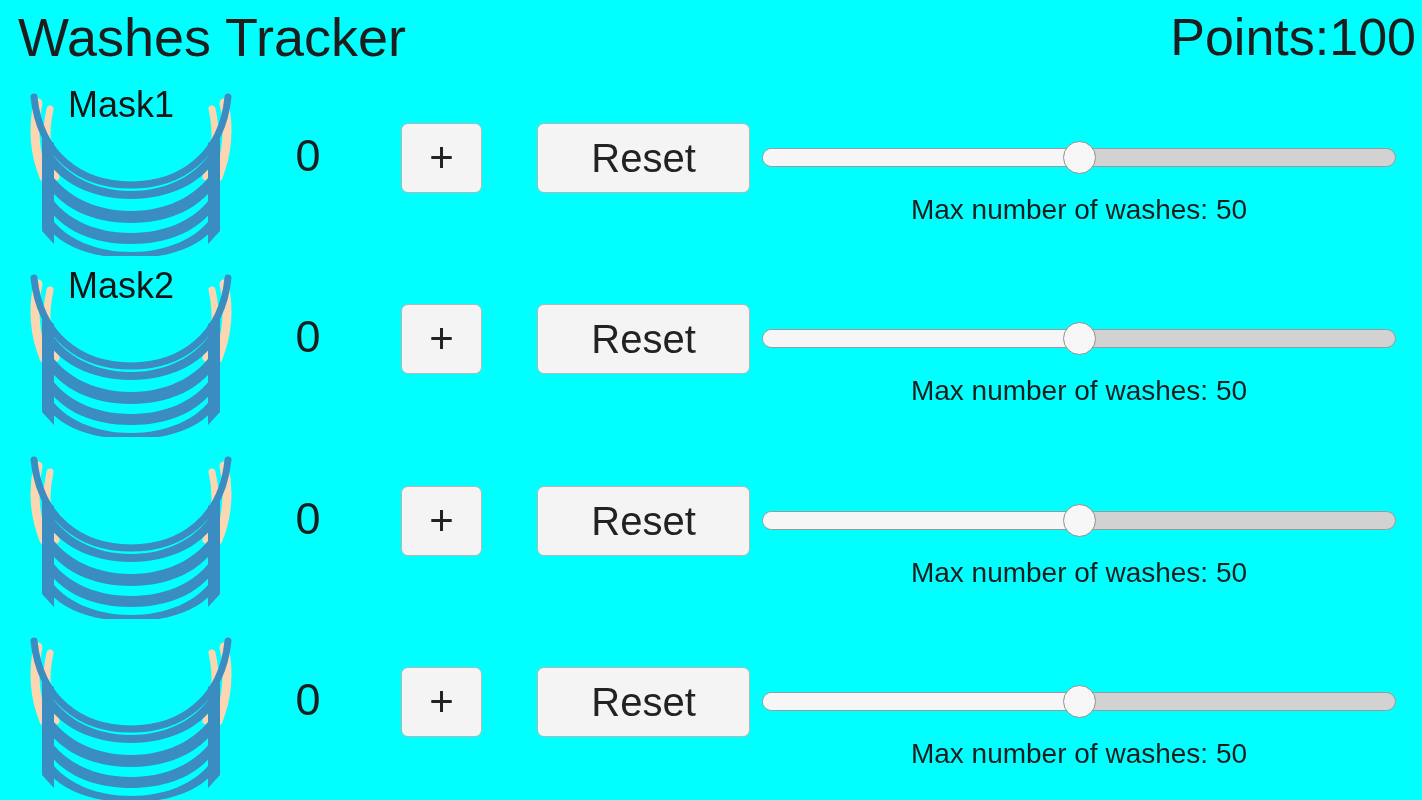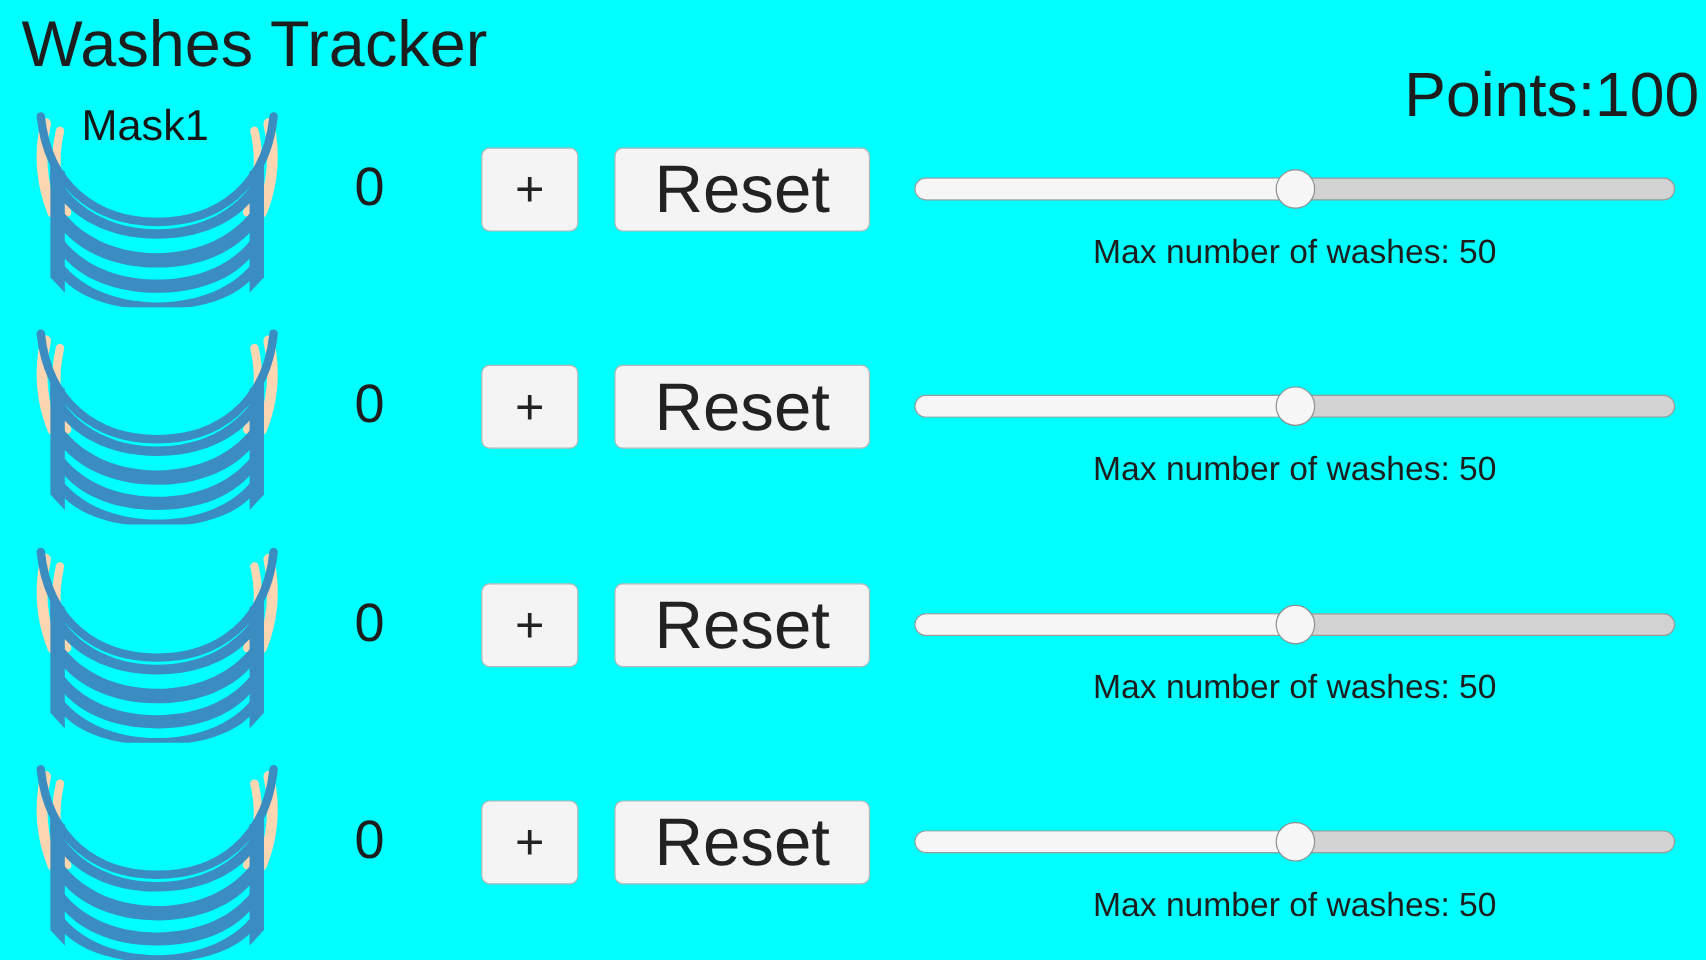--- a/index.html
+++ b/index.html
@@ -36,21 +36,20 @@
   }
   #points-display {
     position: absolute;
     right: 22px;
     top: 6px;
     font-size: 52px;
     line-height: 62px;
     font-weight: 400;
     color: #1d1d1d;
     white-space: nowrap;
-    margin-top: 43px;
   }
 
   
   .mask-row {
     position: absolute;
     left: 0;
     width: 1422px;
     height: 181px;
   }
   .mask-row.r0 { top: 78px; }
@@ -111,25 +110,25 @@
   }
   .btn-plus {
     left: 401px;
     top: 45px;
     width: 81px;
     height: 70px;
     font-size: 42px;
     line-height: 66px;
   }
   .btn-reset {
-    left: 512px;
+    left: 537px;
     top: 45px;
     width: 213px;
     height: 70px;
-    font-size: 56px;
+    font-size: 40px;
     line-height: 66px;
   }
 
   
   .slider-wrap {
     position: absolute;
     left: 762px;
     top: 62px;
     width: 634px;
     height: 38px;
@@ -244,20 +243,21 @@
                  L209 98 C193 127 159 142 121 142 C83 142 49 127 33 98 Z"></path>
         <path d="M35 107 C51 137 84 152 121 152 C158 152 191 137 207 107
                  L206 124 C190 150 158 163 121 163 C84 163 52 150 36 124 Z"></path>
         <path d="M38 133 C54 158 86 171 121 171 C156 171 188 158 204 133
                  L202 149 C186 168 156 177 121 177 C86 177 56 168 40 149 Z"></path>
         <path d="M32 55 L32 150 L44 163 L44 62 Z"></path>
         <path d="M210 55 L210 150 L198 163 L198 62 Z"></path>
       </g>
     </svg>
   </div>
+  <div class="mask-label">Mask2</div>
   <div class="wash-count">0</div>
   <button class="btn btn-plus">+</button>
   <button class="btn btn-reset">Reset</button>
   <div class="slider-wrap">
     <div class="slider-track">
       <div class="slider-fill" style="width: 50%;"></div>
     </div>
     <div class="slider-thumb" style="left: 50%;"></div>
   </div>
   <div class="slider-caption">Max number of washes: 50</div>

